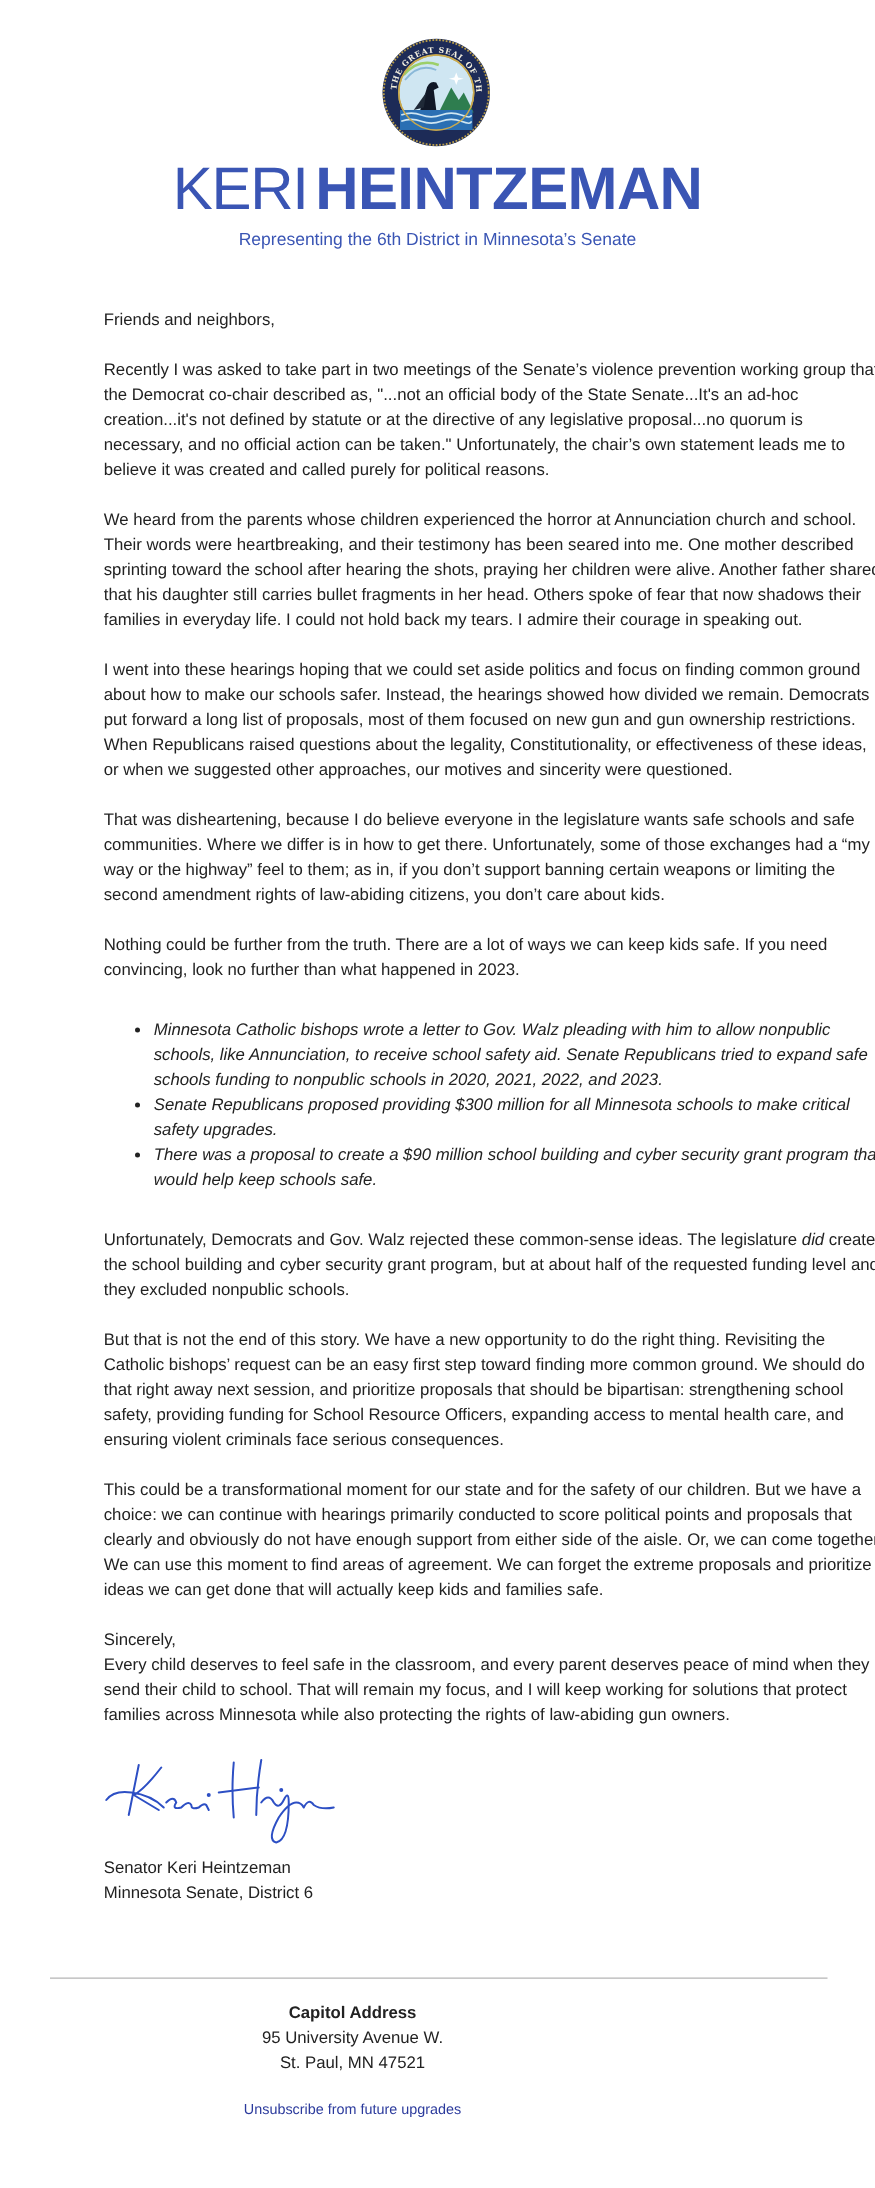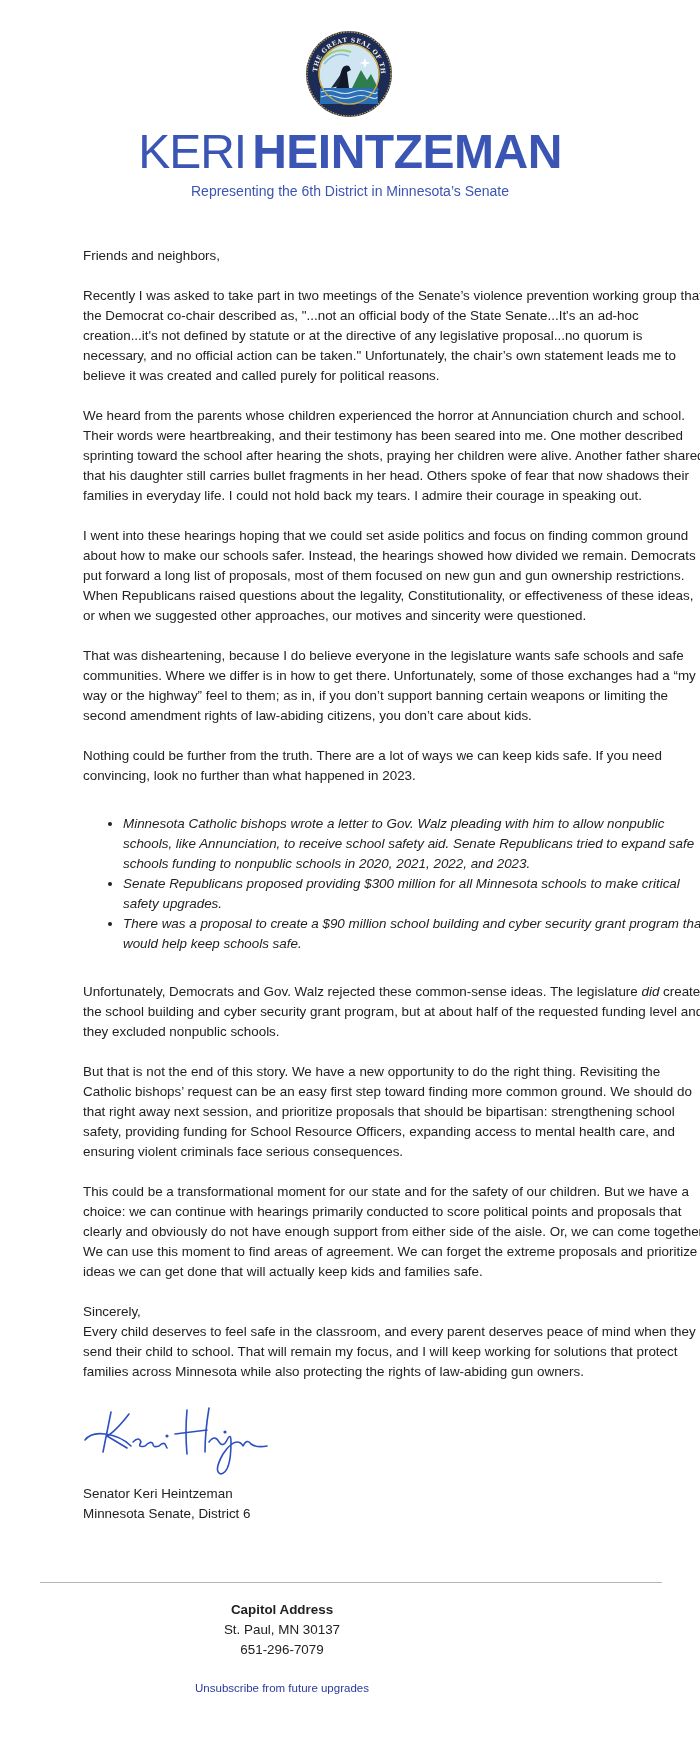--- a/index.html
+++ b/index.html
@@ -193,18 +193,18 @@
     <div class="sig-block">
       <p>Senator Keri Heintzeman</p>
       <p>Minnesota Senate, District 6</p>
     </div>
   </div>
 
   <div class="divider"></div>
 
   <div class="footer">
     <div class="addr-title">Capitol Address</div>
-    <div>St. Paul, MN 30137</div>
-    <div>651-296-7079</div>
+    <div>95 University Avenue W.</div>
+    <div>St. Paul, MN 47521</div>
     <a class="unsub" href="#">Unsubscribe from future upgrades</a>
   </div>
 
 </div>
 
 </body></html>

